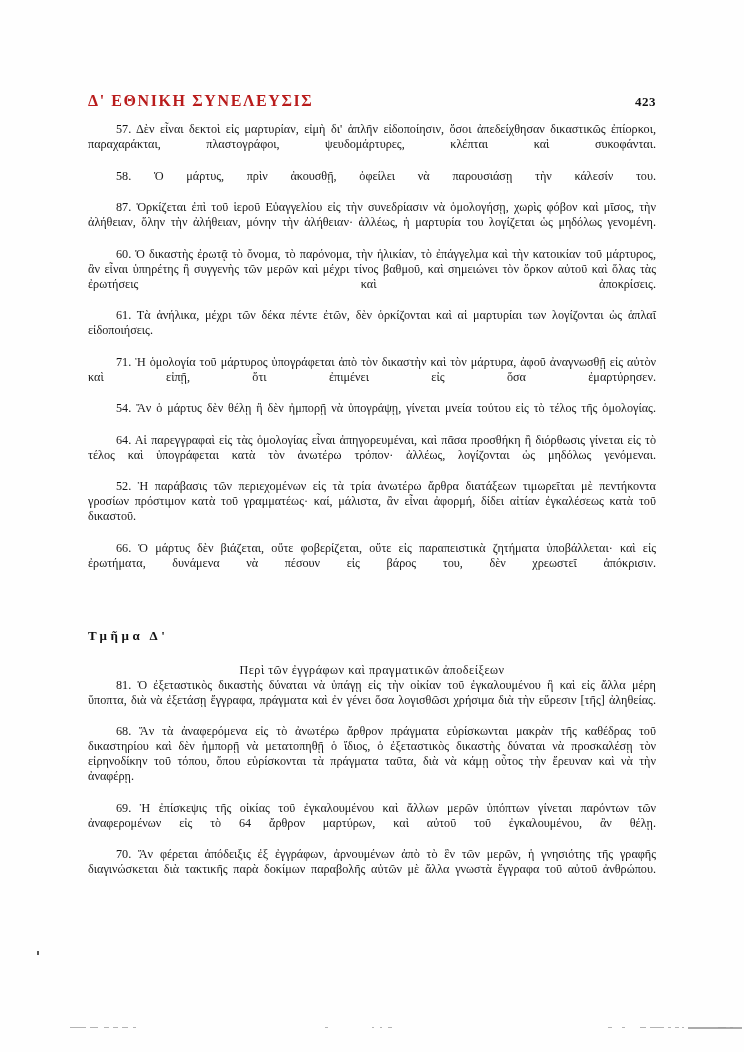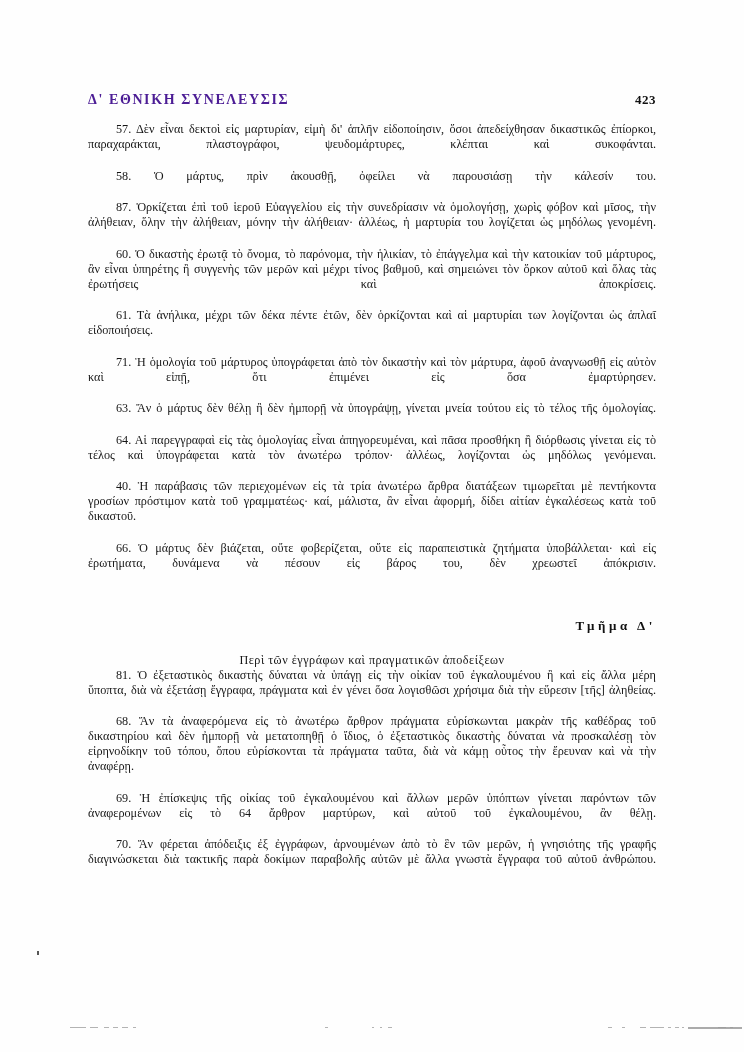--- a/index.html
+++ b/index.html
@@ -28,24 +28,24 @@
     position: absolute;
     top: 92px;
     left: 88px;
     right: 88px;
     height: 22px;
     display: flex;
     align-items: baseline;
     justify-content: space-between;
   }
   .runhead-title {
-    font-size: 14px;
+    font-size: 16px;
     font-weight: bold;
     letter-spacing: 1.6px;
-    color: #4c1d95;
+    color: #b91c1c;
   }
   .runhead-folio {
     font-size: 13px;
     font-weight: bold;
     color: #111;
     letter-spacing: 0.5px;
   }
 
   
   .textblock {
@@ -69,22 +69,22 @@
 
   
   p.art::after {
     content: "";
     display: inline-block;
     width: 100%;
   }
 
   
   .section-head {
-    margin-top: 32px;
-    text-align: right;
+    margin-top: 42px;
+    text-align: left;
     font-size: 13px;
     font-weight: bold;
     letter-spacing: 3.6px;
     color: #111;
   }
   .section-sub {
     margin-top: 19px;
     text-align: center;
     font-size: 12.2px;
     letter-spacing: 0.5px;
@@ -123,23 +123,23 @@
   </div>
 
   <div class="textblock">
 
     <p class="art">57. Δὲν εἶναι δεκτοὶ εἰς μαρτυρίαν, εἰμὴ δι' ἁπλῆν εἰδοποίησιν, ὅσοι ἀπεδείχθησαν δικαστικῶς ἐπίορκοι, παραχαράκται, πλαστογράφοι, ψευδομάρτυρες, κλέπται καὶ συκοφάνται.</p>
     <p class="art">58. Ὁ μάρτυς, πρὶν ἀκουσθῇ, ὀφείλει νὰ παρουσιάσῃ τὴν κάλεσίν του.</p>
     <p class="art">87. Ὁρκίζεται ἐπὶ τοῦ ἱεροῦ Εὐαγγελίου εἰς τὴν συνεδρίασιν νὰ ὁμολογήσῃ, χωρὶς φόβον καὶ μῖσος, τὴν ἀλήθειαν, ὅλην τὴν ἀλήθειαν, μόνην τὴν ἀλήθειαν· ἀλλέως, ἡ μαρτυρία του λογίζεται ὡς μηδόλως γενομένη.</p>
     <p class="art">60. Ὁ δικαστὴς ἐρωτᾷ τὸ ὄνομα, τὸ παρόνομα, τὴν ἡλικίαν, τὸ ἐπάγγελμα καὶ τὴν κατοικίαν τοῦ μάρτυρος, ἂν εἶναι ὑπηρέτης ἢ συγγενὴς τῶν μερῶν καὶ μέχρι τίνος βαθμοῦ, καὶ σημειώνει τὸν ὅρκον αὐτοῦ καὶ ὅλας τὰς ἐρωτήσεις καὶ ἀποκρίσεις.</p>
     <p class="art">61. Τὰ ἀνήλικα, μέχρι τῶν δέκα πέντε ἐτῶν, δὲν ὁρκίζονται καὶ αἱ μαρτυρίαι των λογίζονται ὡς ἁπλαῖ εἰδοποιήσεις.</p>
     <p class="art">71. Ἡ ὁμολογία τοῦ μάρτυρος ὑπογράφεται ἀπὸ τὸν δικαστὴν καὶ τὸν μάρτυρα, ἀφοῦ ἀναγνωσθῇ εἰς αὐτὸν καὶ εἰπῇ, ὅτι ἐπιμένει εἰς ὅσα ἐμαρτύρησεν.</p>
-    <p class="art">63. Ἄν ὁ μάρτυς δὲν θέλῃ ἢ δὲν ἠμπορῇ νὰ ὑπογράψῃ, γίνεται μνεία τούτου εἰς τὸ τέλος τῆς ὁμολογίας.</p>
+    <p class="art">54. Ἄν ὁ μάρτυς δὲν θέλῃ ἢ δὲν ἠμπορῇ νὰ ὑπογράψῃ, γίνεται μνεία τούτου εἰς τὸ τέλος τῆς ὁμολογίας.</p>
     <p class="art">64. Αἱ παρεγγραφαὶ εἰς τὰς ὁμολογίας εἶναι ἀπηγορευμέναι, καὶ πᾶσα  προσθήκη ἢ διόρθωσις γίνεται εἰς τὸ τέλος καὶ ὑπογράφεται κατὰ  τὸν  ἀνωτέρω τρόπον· ἀλλέως, λογίζονται ὡς μηδόλως γενόμεναι.</p>
-    <p class="art">40. Ἡ παράβασις τῶν περιεχομένων εἰς τὰ  τρία ἀνωτέρω ἄρθρα διατάξεων τιμωρεῖται μὲ πεντήκοντα γροσίων πρόστιμον κατὰ τοῦ γραμματέως· καί, μάλιστα, ἂν εἶναι ἀφορμή, δίδει αἰτίαν ἐγκαλέσεως κατὰ τοῦ δικαστοῦ.</p>
+    <p class="art">52. Ἡ παράβασις τῶν περιεχομένων εἰς τὰ  τρία ἀνωτέρω ἄρθρα διατάξεων τιμωρεῖται μὲ πεντήκοντα γροσίων πρόστιμον κατὰ τοῦ γραμματέως· καί, μάλιστα, ἂν εἶναι ἀφορμή, δίδει αἰτίαν ἐγκαλέσεως κατὰ τοῦ δικαστοῦ.</p>
     <p class="art">66. Ὁ μάρτυς δὲν βιάζεται, οὔτε φοβερίζεται, οὔτε εἰς  παραπειστικὰ  ζητήματα ὑποβάλλεται· καὶ εἰς ἐρωτήματα, δυνάμενα νὰ πέσουν εἰς βάρος του, δὲν χρεωστεῖ ἀπόκρισιν.</p>
 
     <div class="section-head">Τμῆμα  Δ'</div>
     <div class="section-sub">Περὶ τῶν ἐγγράφων καὶ πραγματικῶν ἀποδείξεων</div>
 
     <p class="art">81. Ὁ ἐξεταστικὸς δικαστὴς δύναται νὰ ὑπάγῃ εἰς τὴν οἰκίαν τοῦ ἐγκαλουμένου ἢ καὶ εἰς ἄλλα μέρη ὕποπτα, διὰ νὰ ἐξετάσῃ ἔγγραφα, πράγματα καὶ ἐν γένει ὅσα λογισθῶσι χρήσιμα διὰ τὴν εὕρεσιν [τῆς] ἀληθείας.</p>
     <p class="art">68. Ἄν τὰ ἀναφερόμενα εἰς τὸ ἀνωτέρω ἄρθρον πράγματα εὑρίσκωνται μακρὰν τῆς καθέδρας τοῦ δικαστηρίου καὶ δὲν ἠμπορῇ νὰ μετατοπηθῇ ὁ ἴδιος, ὁ ἐξεταστικὸς δικαστὴς δύναται νὰ προσκαλέσῃ τὸν εἰρηνοδίκην τοῦ τόπου, ὅπου εὑρίσκονται τὰ πράγματα ταῦτα, διὰ νὰ κάμῃ οὗτος τὴν ἔρευναν καὶ νὰ τὴν ἀναφέρῃ.</p>
     <p class="art">69. Ἡ ἐπίσκεψις τῆς  οἰκίας τοῦ ἐγκαλουμένου καὶ ἄλλων μερῶν ὑπόπτων γίνεται παρόντων τῶν ἀναφερομένων εἰς τὸ 64 ἄρθρον μαρτύρων, καὶ αὐτοῦ τοῦ ἐγκαλουμένου, ἂν θέλῃ.</p>
     <p class="art">70. Ἄν φέρεται ἀπόδειξις ἐξ ἐγγράφων, ἀρνουμένων ἀπὸ τὸ ἓν τῶν μερῶν, ἡ γνησιότης τῆς γραφῆς διαγινώσκεται διὰ τακτικῆς παρὰ δοκίμων παραβολῆς αὐτῶν μὲ ἄλλα γνωστὰ ἔγγραφα τοῦ αὐτοῦ ἀνθρώπου.</p>
 

